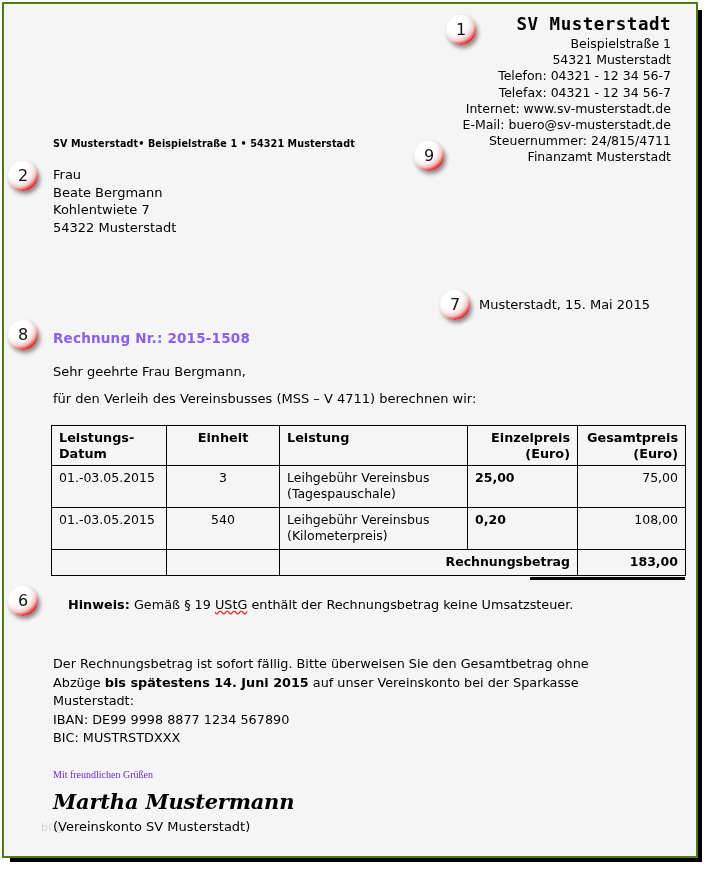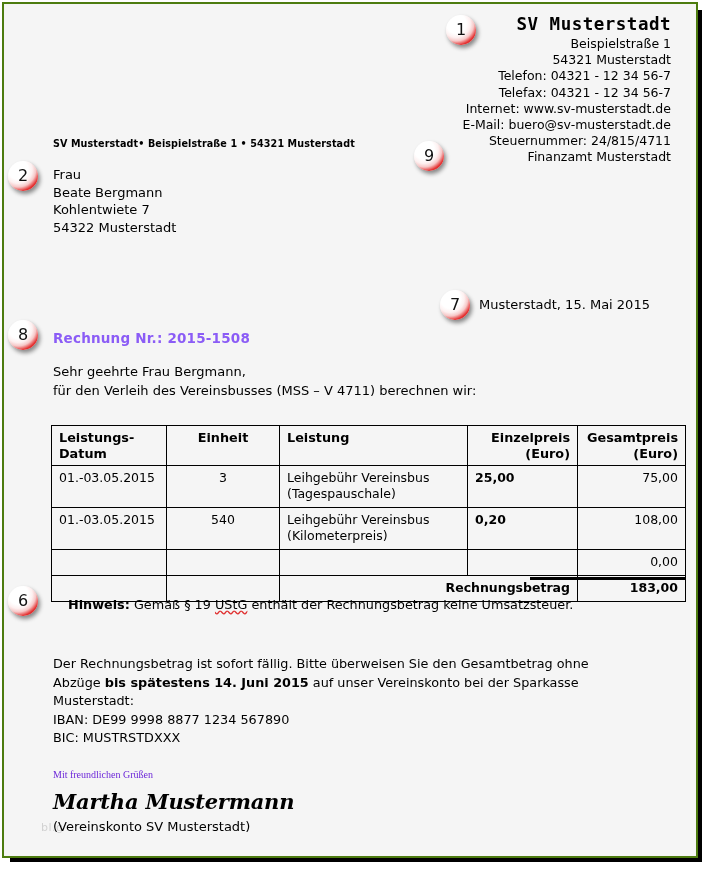--- a/index.html
+++ b/index.html
@@ -92,21 +92,21 @@
     color: #8b5cf6;
   }
   .salutation {
     position: absolute;
     left: 48px; top: 359px;
     font-size: 13px;
     color: #000;
   }
   .intro {
     position: absolute;
-    left: 48px; top: 378px;
+    left: 48px; top: 386px;
     font-size: 13px;
     color: #000;
   }
 
   
   .tbl-wrap {
     position: absolute;
     left: 46px; top: 420px;
     width: 634px;
   }
@@ -298,27 +298,20 @@
             <tr class="row-body">
               <td class="c-date">01.-03.05.2015</td>
               <td class="c-unit">540</td>
               <td class="c-desc">
                 <span>Leihgebühr Vereinsbus</span><br>
                 <span>(Kilometerpreis)</span>
               </td>
               <td class="c-single">0,20</td>
               <td class="c-total">108,00</td>
             </tr>
-            <tr class="row-empty">
-              <td class="c-date"></td>
-              <td class="c-unit"></td>
-              <td class="c-desc"></td>
-              <td class="c-single"></td>
-              <td class="c-total">0,00</td>
-            </tr>
             <tr class="row-sum">
               <td class="c-date"></td>
               <td class="c-unit"></td>
               <td class="sum-label" colspan="2">Rechnungsbetrag</td>
               <td class="sum-value">183,00</td>
             </tr>
           </tbody>
         </table>
       </div>
       <div class="dbl-rule"></div>

